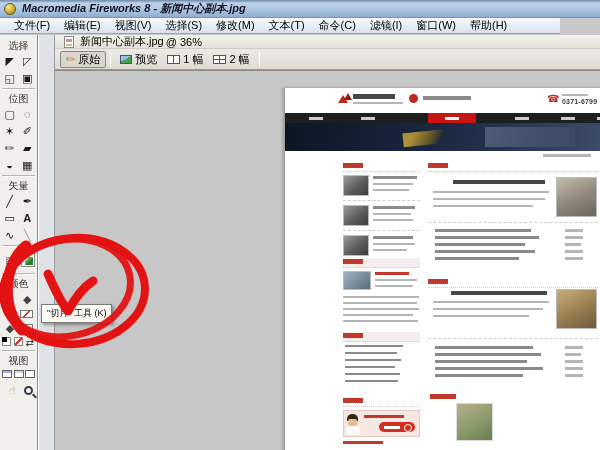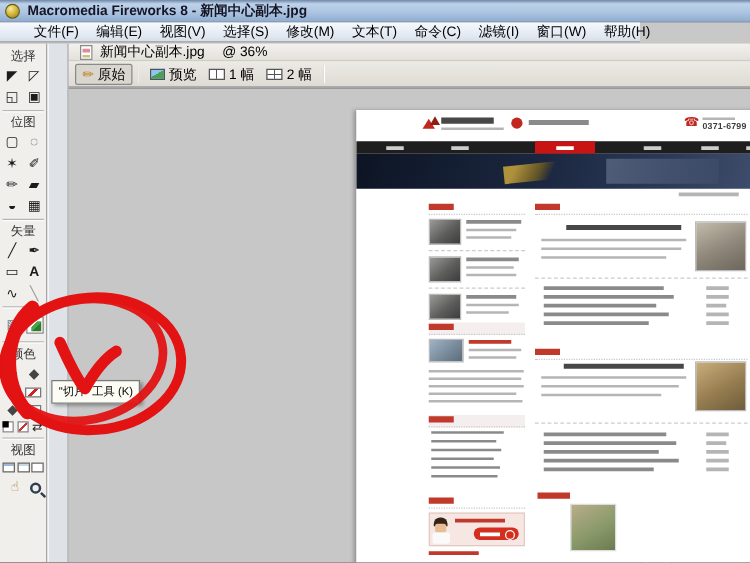--- a/index.html
+++ b/index.html
@@ -12,26 +12,26 @@
   
   .titlebar{
     position:absolute; left:0; top:0; width:600px; height:18px;
     background:linear-gradient(#6f87a5 0%, #bdd2ea 18%, #aec6e2 55%, #9db8d8 80%, #8fadd0 100%);
     display:flex; align-items:center; padding-left:4px;
     border-bottom:1px solid #7e93ad;
   }
   .fw-logo{ width:12px; height:12px; border-radius:50%;
     background:radial-gradient(circle at 35% 30%, #f7e9a0 0%, #d8b93a 45%, #8a7a1e 100%);
     border:1px solid #6a5d12; margin-right:6px; flex:0 0 auto;}
-  .titlebar .ttl{ font-size:11px; font-weight:bold; color:#151526; white-space:nowrap;}
+  .titlebar .ttl{ font-size:11px; font-weight:bold; color:#151526; white-space:nowrap;font-style:italic;}
   
   .menubar{
-    position:absolute; left:0; top:18px; width:512px; height:16px;
+    position:absolute; left:0; top:18px; width:560px; height:16px;
     background:linear-gradient(#f6f9fd, #e2e9f2 70%, #d7dfe9);
-    border-bottom:1px solid #a3a3a3; display:flex; align-items:center; padding-left:20px;
+    border-bottom:1px solid #a3a3a3; display:flex; align-items:center; padding-left:7px;
   }
   .menubar span{ font-size:11px; color:#000; padding:1px 7px; white-space:nowrap;}
   
   .main{ position:absolute; left:0; top:35px; width:600px; height:415px; display:flex;}
   
   .toolpanel{ width:38px; background:#f1efec; border-right:1px solid #8e8e8e; padding-top:4px; overflow:hidden;}
   .tsec-label{ font-size:10px; color:#333; text-align:center; height:13px; line-height:13px;}
   .trow{ display:flex; justify-content:space-evenly; height:17px; align-items:center;}
   .tool{ width:16px; height:16px; line-height:16px; text-align:center; font-size:11px; color:#1c1c1c; position:relative;}
   .tdiv{ height:2px; margin:2px 2px; border-top:1px solid #b5b5b5; border-bottom:1px solid #fcfcfc;}
@@ -65,21 +65,21 @@
   
   .gutter{ width:17px; background:#dfe2e6; border-left:1px solid #fbfbfb; border-right:1px solid #9b9b9b;}
   
   .docwin{ flex:1; display:flex; flex-direction:column; background:#e6e4de; min-width:0;}
   .tabrow{ height:14px; display:flex; align-items:center; padding-left:9px;
     background:linear-gradient(#f2f1ee,#e3e1da); border-bottom:1px solid #cfccc4;}
   .docicon{ width:10px; height:12px; background:#fff; border:1px solid #8a8a8a; margin-right:6px; position:relative;}
   .docicon::before{content:""; position:absolute; left:1px; top:2px; width:6px; height:3px; background:#e38a9a;}
   .docicon::after{content:""; position:absolute; left:1px; top:7px; width:6px; height:2px; background:#c8c27a;}
   .tabrow .tname{ font-size:11px; color:#000;}
-  .tabrow .tzoom{ font-size:11px; color:#000; margin-left:14px;}
+  .tabrow .tzoom{ font-size:11px; color:#000; margin-left:2px;}
   .previewbar{ height:21px; display:flex; align-items:center; padding-left:5px;
     background:linear-gradient(#eceae5,#dedbd4); border-bottom:1px solid #9a9a9a;}
   .pbtn{ display:flex; align-items:center; gap:3px; font-size:11px; color:#000; padding:1px 5px; height:17px;}
   .pbtn.sel{ border:1px solid #8a8a8a; background:#d9d6cf; border-radius:2px;}
   .pencil-g{ color:#c07d1a; font-size:11px;}
   .pv-img{ width:12px; height:9px; border:1px solid #456; background:linear-gradient(150deg,#8fc4e8 45%,#4d9e55 45%);}
   .pv-2up{ width:13px; height:9px; border:1px solid #555; background:linear-gradient(90deg,#fff 46%,#555 46%,#555 54%,#fff 54%);}
   .pv-4up{ width:13px; height:9px; border:1px solid #555;
     background:linear-gradient(90deg,transparent 46%,#555 46%,#555 54%,transparent 54%),
                linear-gradient(#fff 42%,#555 42%,#555 58%,#fff 58%);}

